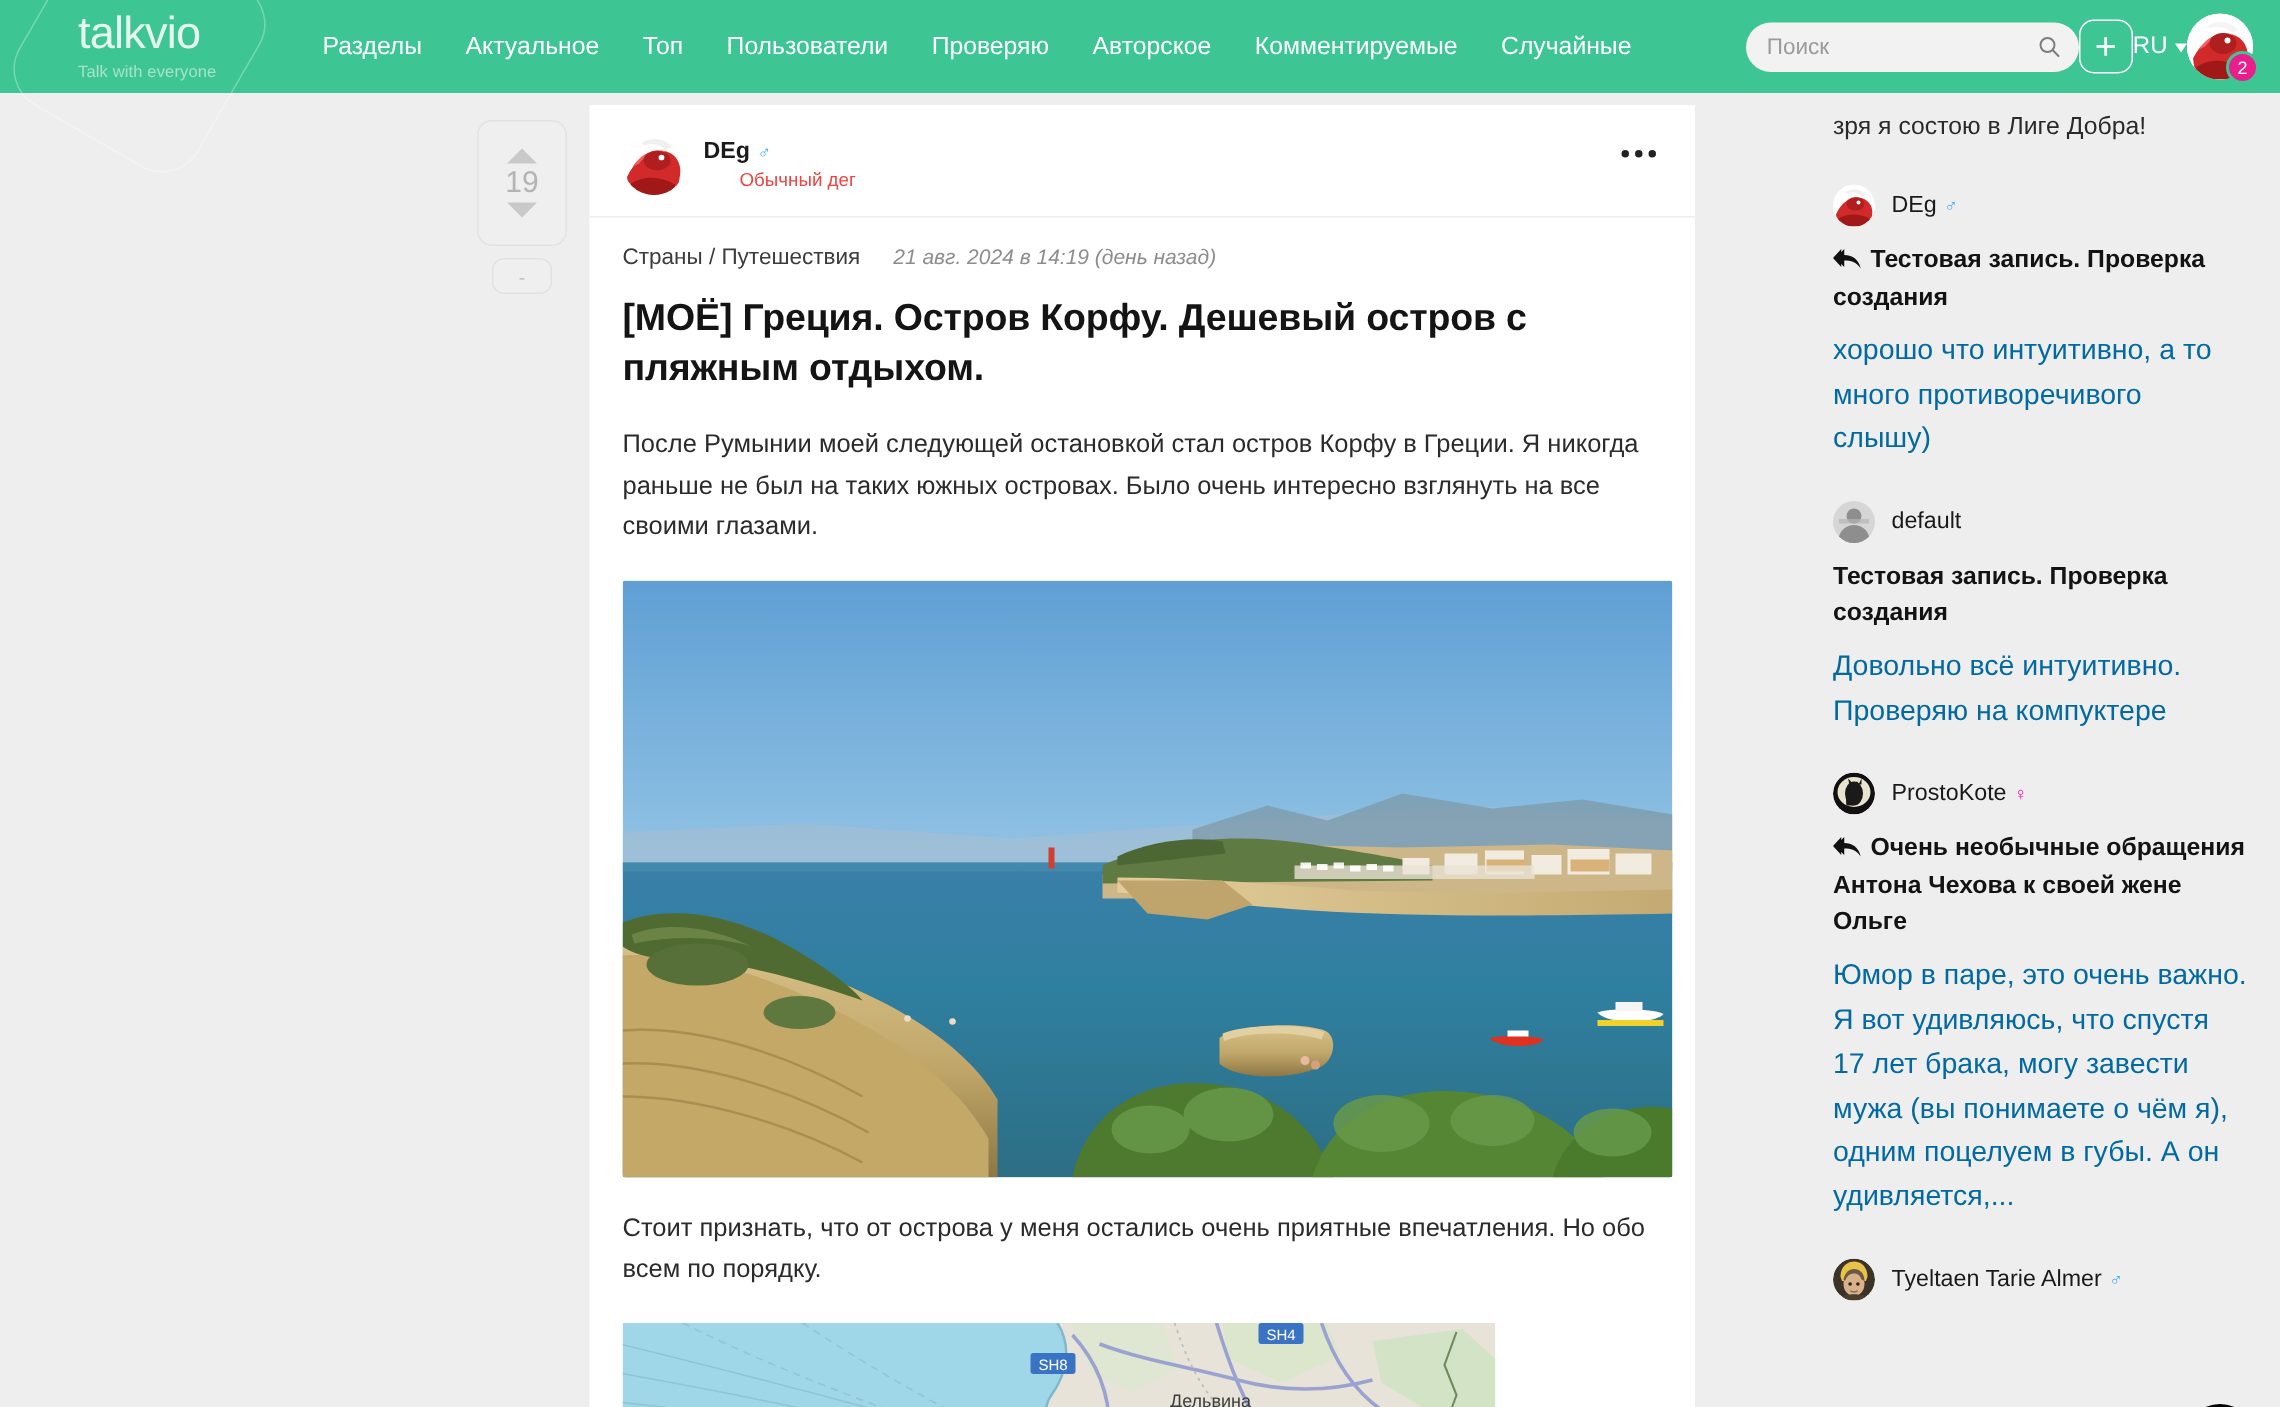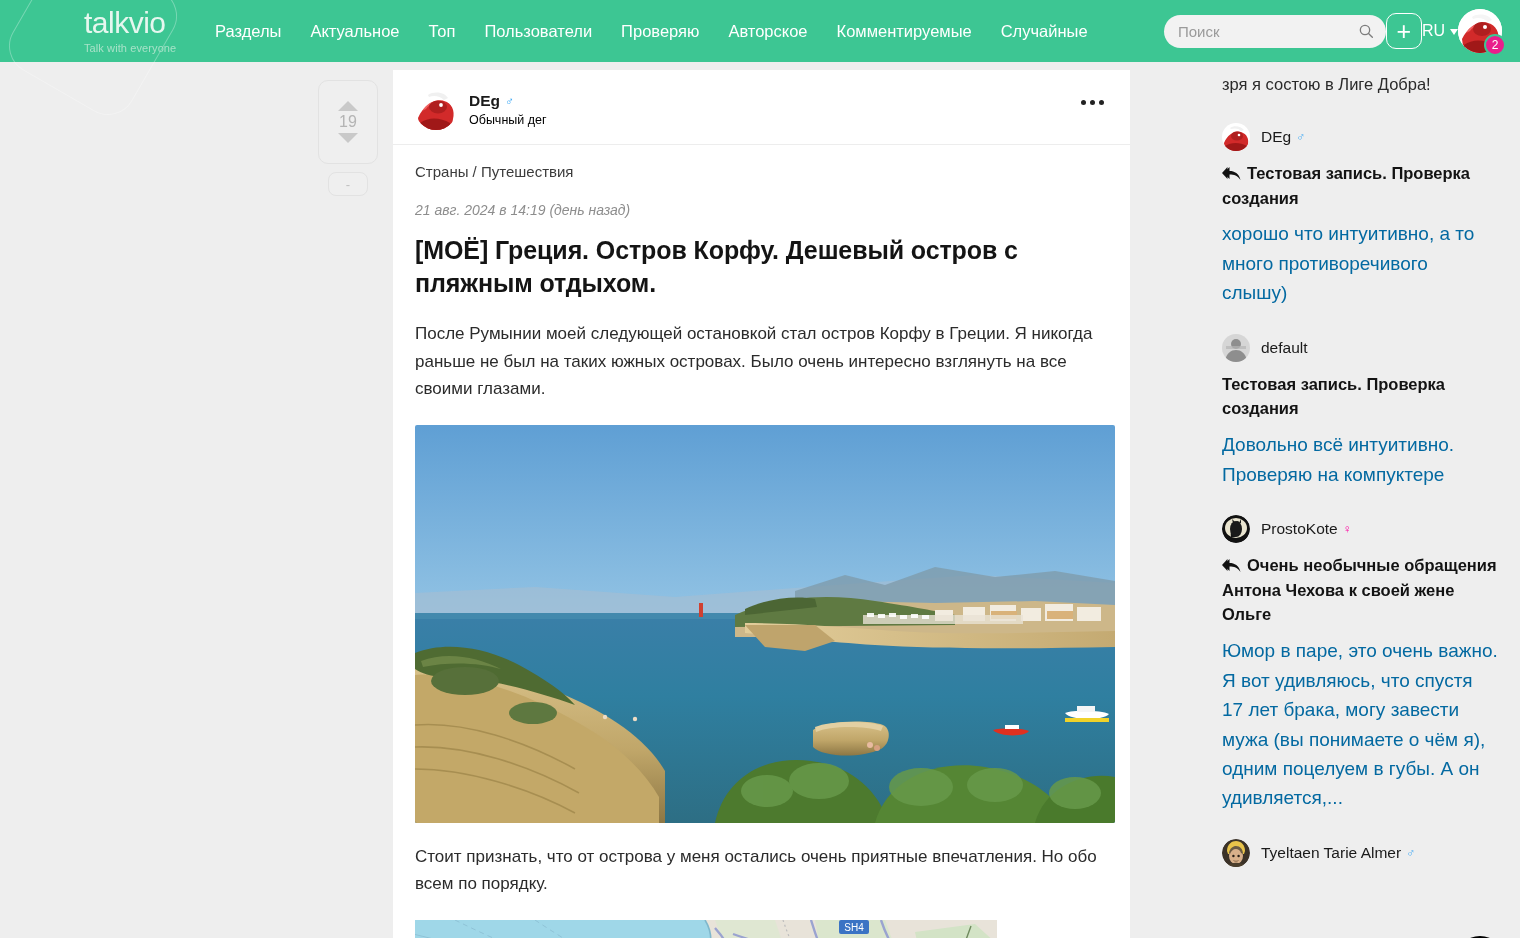--- a/index.html
+++ b/index.html
@@ -16,21 +16,21 @@
     width: 1520px; height: 62px;
     background: #3dc693;
     display: flex; align-items: center;
     z-index: 50;
   }
   .logo-wrap {
     position: relative;
     width: 190px; height: 62px;
     display: flex; flex-direction: column;
     justify-content: center;
-    padding-left: 84px;
+    padding-left: 52px;
   }
   .logo-hex {
     position: absolute;
     left: 24px; top: -38px;
     width: 138px; height: 138px;
     border: 1.5px solid rgba(255,255,255,0.30);
     border-radius: 28px;
     transform: rotate(30deg);
     pointer-events: none;
   }
@@ -158,21 +158,21 @@
     border-bottom: 10px solid #c9c9c9;
     cursor: pointer;
   }
   .tri-dn {
     width: 0; height: 0;
     border-left: 10px solid transparent;
     border-right: 10px solid transparent;
     border-top: 10px solid #c9c9c9;
     cursor: pointer;
   }
-  .vote-num { font-size: 16px; color: #b4b4b4; line-height: 1.1; }
+  .vote-num { font-size: 20px; color: #b4b4b4; line-height: 1.1; }
   .vote-minus {
     margin: 8px auto 0 auto;
     width: 40px; height: 24px;
     border: 1px solid #e2e2e2;
     border-radius: 8px;
     background: #efefef;
     color: #c0c0c0;
     font-size: 13px;
     display: flex; align-items: center; justify-content: center;
     cursor: pointer;
@@ -195,31 +195,31 @@
   }
   .av-post {
     width: 42px; height: 42px; border-radius: 50%;
     overflow: hidden; flex: none; background: #fff;
     position: relative;
   }
   .post-author {
     font-size: 15.5px; font-weight: bold; color: #1a1a1a;
     display: flex; align-items: center; gap: 5px;
   }
-  .post-author-sub { font-size: 12.5px; color: #000000; margin-top: 3px; }
+  .post-author-sub { font-size: 12.5px; color: #ef4444; margin-top: 3px; margin-left: 24px; }
   .gender-m { color: #3fa9f5; font-size: 12px; }
   .gender-f { color: #ff00a0; font-size: 12px; }
   .dots {
     position: absolute; right: 26px; top: 30px;
     display: flex; gap: 4px; cursor: pointer;
   }
   .dots i { width: 5px; height: 5px; border-radius: 50%; background: #222; display: block; }
 
   .post-body { padding: 18px 22px 0 22px; }
-  .meta-row { display: flex; align-items: baseline; gap: 22px; flex-direction: column; }
+  .meta-row { display: flex; align-items: baseline; gap: 22px; }
   .cat { font-size: 15px; color: #3c3c3c; cursor: pointer; }
   .date { font-size: 14px; color: #8d8d8d; font-style: italic; }
   .title {
     font-size: 25px; line-height: 1.32;
     font-weight: bold; color: #141414;
     margin-top: 16px; letter-spacing: -0.1px;
   }
   .tag-moe { font-weight: bold; }
   .para {
     font-size: 17px; line-height: 1.62;

